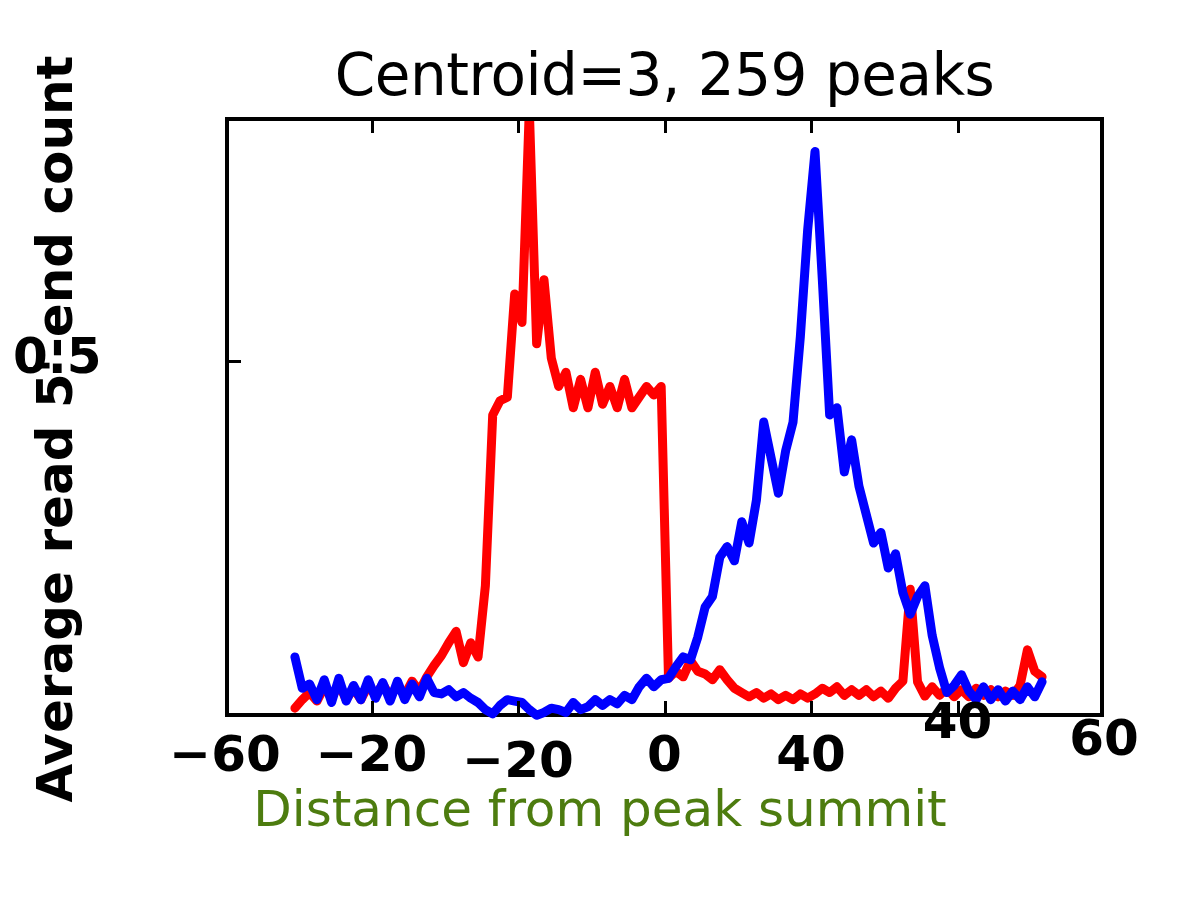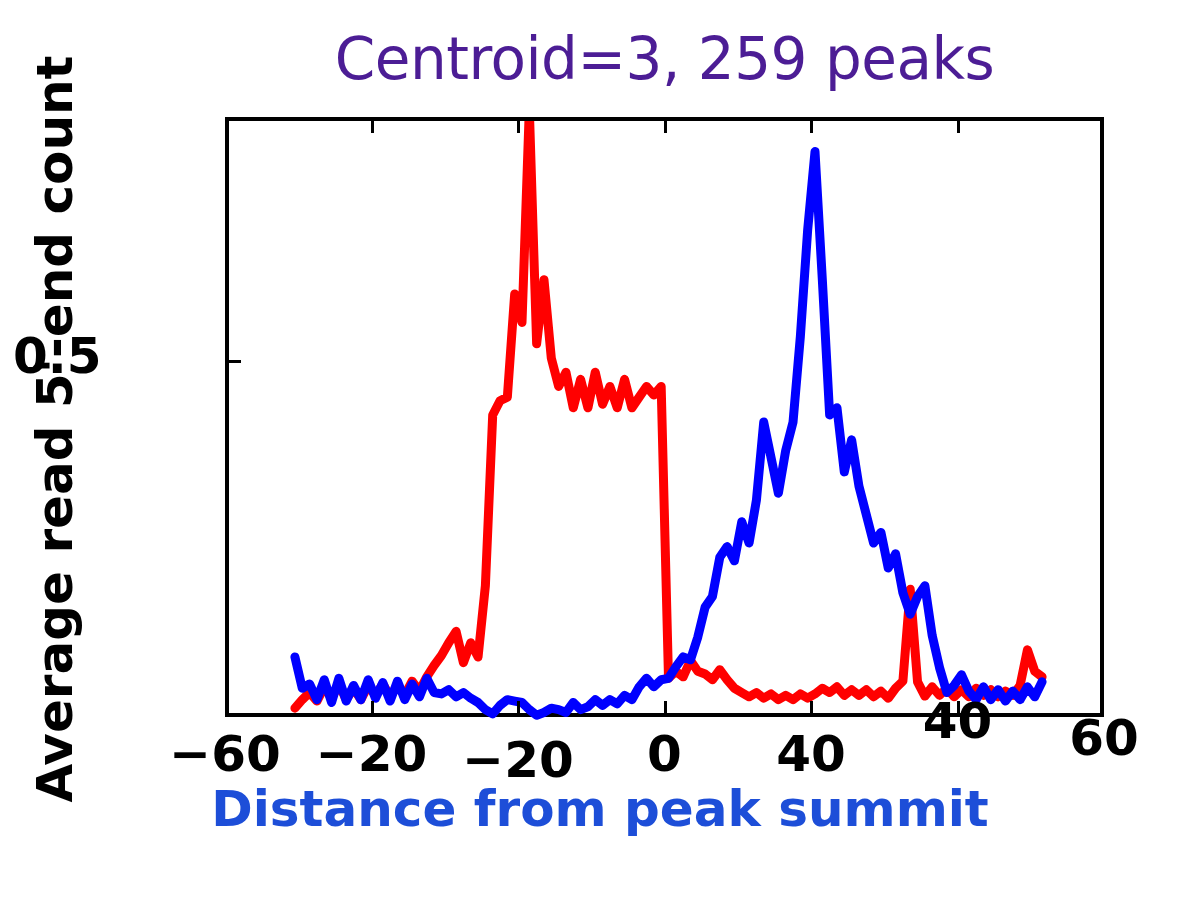--- a/index.html
+++ b/index.html
@@ -3,24 +3,24 @@
 <meta charset="utf-8">
 <title>Centroid plot</title>
 <style>
   html,body{margin:0;padding:0;background:#ffffff;}
   body{width:1200px;height:900px;overflow:hidden;
        font-family:"DejaVu Sans","Liberation Sans",sans-serif;}
   #figure{position:relative;width:1200px;height:900px;background:#fff;}
 
   
   #chart-title{
-    position:absolute;left:225px;top:28px;width:879px;
+    position:absolute;left:225px;top:44px;width:879px;
     text-align:center;
     font-family:"DejaVu Sans","Liberation Sans",sans-serif;
-    font-weight:400;font-size:58px;line-height:62px;color:#4c1d95;
+    font-weight:400;font-size:58px;line-height:62px;color:#000000;
     letter-spacing:-0.5px;white-space:nowrap;
   }
 
   
   #plot-frame{
     position:absolute;left:225px;top:117px;width:879px;height:600px;
     border:4px solid #000;box-sizing:border-box;background:#fff;
   }
   #plot-svg{position:absolute;left:0;top:0;width:879px;height:600px;display:block;}
 
@@ -40,21 +40,21 @@
   
   .xtick-label{
     position:absolute;text-align:left;
     font-weight:bold;font-size:50px;color:#000;white-space:nowrap;
     transform:translateX(-50%);
   }
   .xtick-mark{position:absolute;background:#000;width:3px;height:14px;}
   #xlabel{
     position:absolute;left:0;top:780px;width:1200px;
     text-align:center;
-    font-weight:bold;font-size:50px;color:#1d4ed8;white-space:nowrap;
+    font-weight:normal;font-size:50px;color:#4d7c0f;white-space:nowrap;
   }
 </style>
 </head>
 <body>
 
 <div id="figure">
 
   <div id="chart-title">Centroid=3, 259 peaks</div>
 
   <div id="ylabel">Average read 5'-end count</div>

